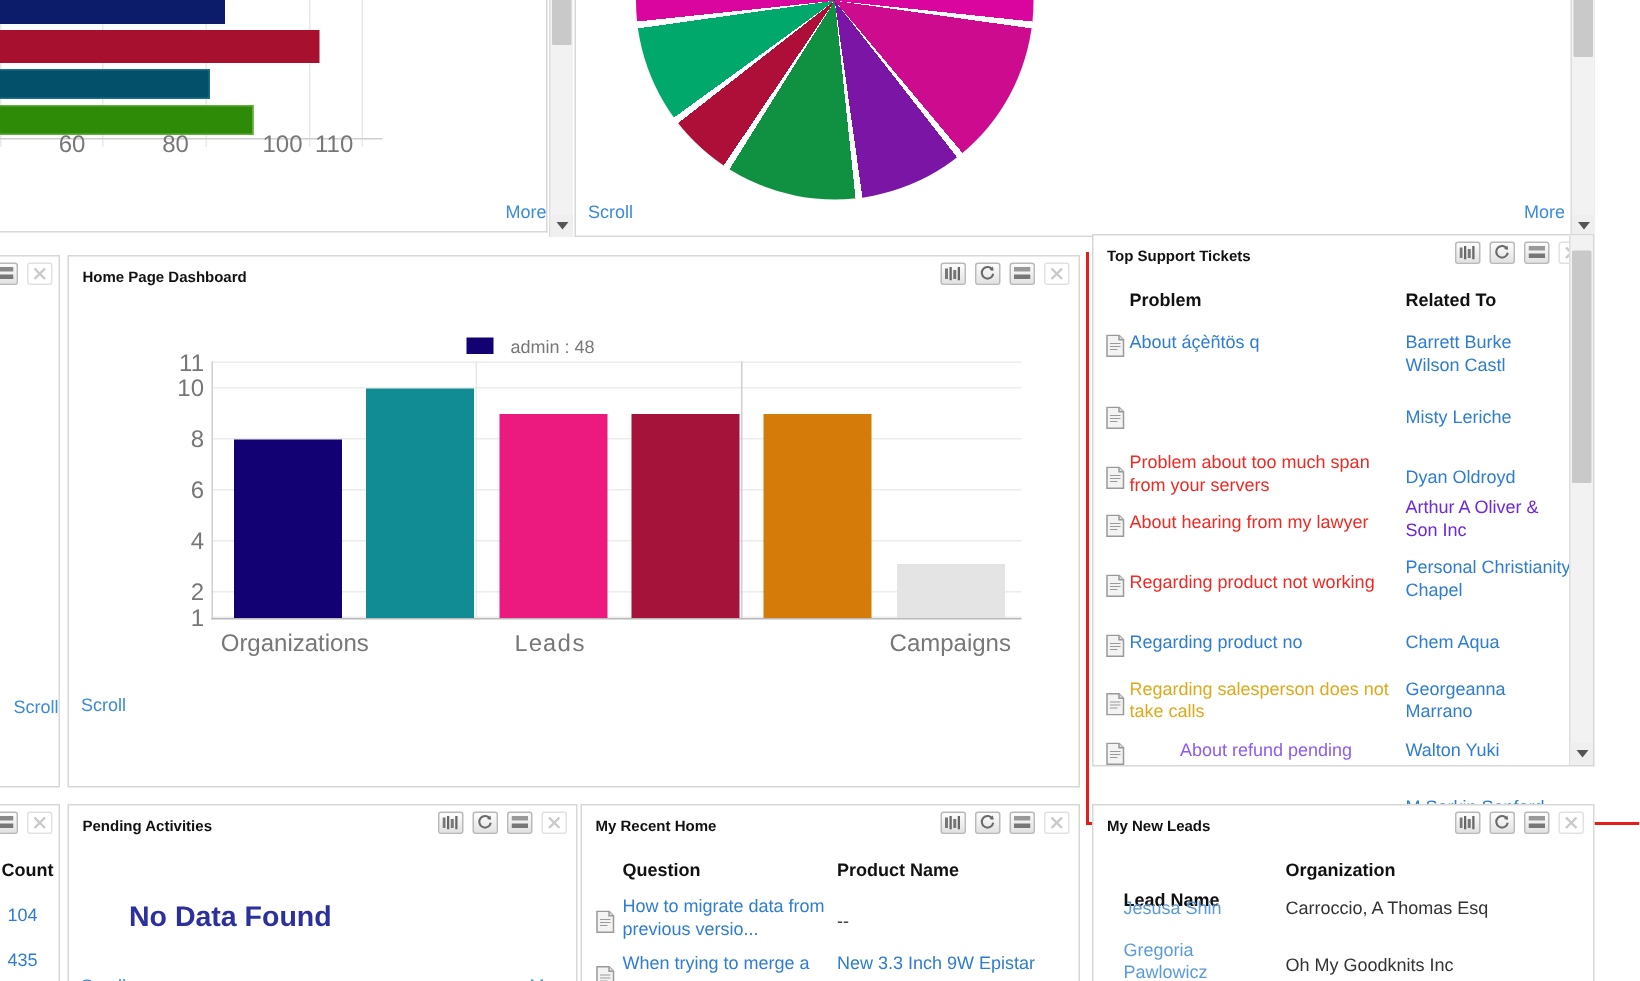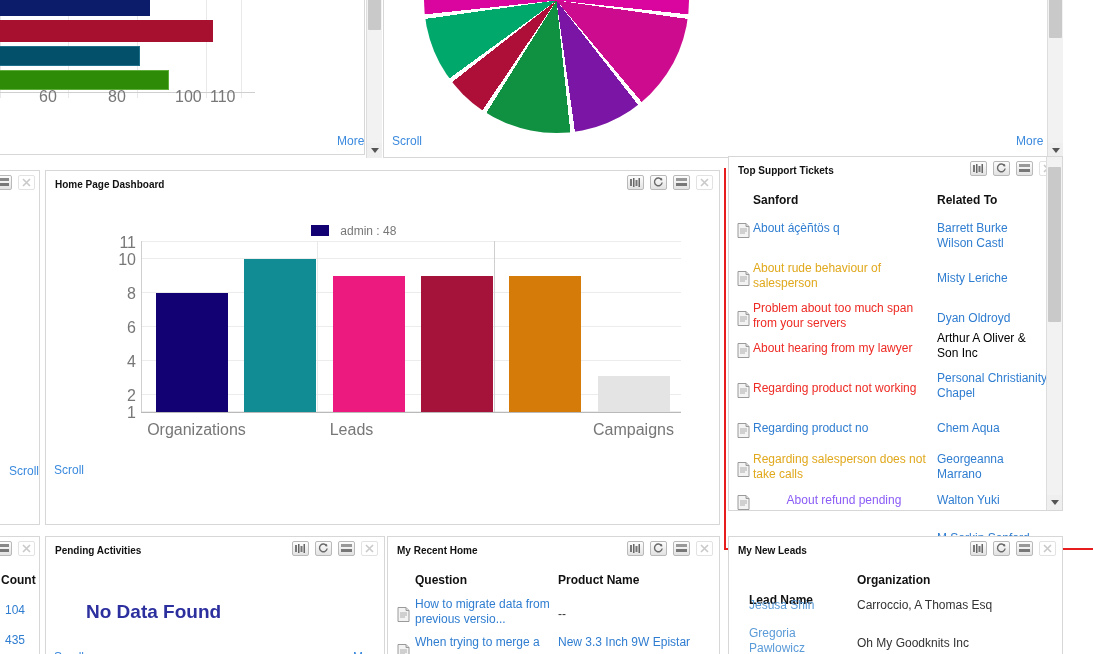--- a/index.html
+++ b/index.html
@@ -206,21 +206,21 @@
     <div class="ytick" style="left:68px;top:233px;">1</div>
 
     <div class="bar" style="left:110px;top:122px;width:72px;height:119px;background:#120172;"></div>
     <div class="bar" style="left:198px;top:88px;width:72px;height:153px;background:#128c94;"></div>
     <div class="bar" style="left:287px;top:105px;width:72px;height:136px;background:#ec1a7f;"></div>
     <div class="bar" style="left:375px;top:105px;width:72px;height:136px;background:#a5123a;"></div>
     <div class="bar" style="left:463px;top:105px;width:72px;height:136px;background:#d57b09;"></div>
     <div class="bar" style="left:552px;top:378px;top:not;width:72px;height:36px;background:#e4e4e4;bottom:auto;top:205px;"></div>
 
     <div class="xtick" style="left:98px;top:250px;width:105px;">Organizations</div>
-    <div class="xtick" style="left:257px;top:250px;width:97px;">Leads</div>
+    <div class="xtick" style="left:272px;top:250px;width:97px;font-family:Liberation Mono, monospace;">Leads</div>
     <div class="xtick" style="left:535px;top:250px;width:105px;">Campaigns</div>
   </div>
 
   <div class="foot-lnk" style="left:8px;top:292px;">Scroll</div>
 </div>
 
 <div class="widget" style="left:728px;top:156px;width:335px;height:355px;">
   <div class="w-head">
     <span class="w-title">Top Support Tickets</span>
     <div class="w-tools">
@@ -246,21 +246,21 @@
       </div>
       <div class="tool ghost">
         <svg width="9" height="9" viewBox="0 0 9 9">
             <path d="M1 1 L8 8 M8 1 L1 8" stroke="#c9c9c9" stroke-width="1.6" fill="none"></path>
           </svg>
       </div>
     </div>
   </div>
 
   <div class="abs" style="left:0;top:36px;width:333px;">
-    <span class="th abs" style="left:24px;top:0;">Sanford</span>
+    <span class="th abs" style="left:24px;top:0;">Problem</span>
     <span class="th abs" style="left:208px;top:0;">Related To</span>
   </div>
 
   <div class="abs" style="left:0;top:62px;width:316px;">
 
     <div class="abs" style="left:0;top:0;width:316px;height:40px;">
       <span class="docicon abs" style="left:8px;top:4px;">
         <svg width="13" height="15" viewBox="0 0 13 15">
             <path d="M1 0.5h8l3 3v11H1z" fill="#f3f3f3" stroke="#9a9a9a"></path>
             <path d="M9 0.5v3h3" fill="#dadada" stroke="#9a9a9a"></path>
@@ -272,21 +272,20 @@
     </div>
 
     <div class="abs" style="left:0;top:40px;width:316px;height:40px;">
       <span class="docicon abs" style="left:8px;top:12px;">
         <svg width="13" height="15" viewBox="0 0 13 15">
             <path d="M1 0.5h8l3 3v11H1z" fill="#f3f3f3" stroke="#9a9a9a"></path>
             <path d="M9 0.5v3h3" fill="#dadada" stroke="#9a9a9a"></path>
             <path d="M3 6h7M3 8h7M3 10h5" stroke="#9a9a9a" stroke-width=".8"></path>
           </svg>
       </span>
-      <span class="cell abs" style="left:24px;top:2px;width:175px;color:#e0a81c;">About rude behaviour of salesperson</span>
       <span class="cell abs" style="left:208px;top:12px;width:108px;color:#2f7dd1;">Misty Leriche</span>
     </div>
 
     <div class="abs" style="left:0;top:80px;width:316px;height:40px;">
       <span class="docicon abs" style="left:8px;top:12px;">
         <svg width="13" height="15" viewBox="0 0 13 15">
             <path d="M1 0.5h8l3 3v11H1z" fill="#f3f3f3" stroke="#9a9a9a"></path>
             <path d="M9 0.5v3h3" fill="#dadada" stroke="#9a9a9a"></path>
             <path d="M3 6h7M3 8h7M3 10h5" stroke="#9a9a9a" stroke-width=".8"></path>
           </svg>
@@ -297,21 +296,21 @@
 
     <div class="abs" style="left:0;top:120px;width:316px;height:40px;">
       <span class="docicon abs" style="left:8px;top:4px;">
         <svg width="13" height="15" viewBox="0 0 13 15">
             <path d="M1 0.5h8l3 3v11H1z" fill="#f3f3f3" stroke="#9a9a9a"></path>
             <path d="M9 0.5v3h3" fill="#dadada" stroke="#9a9a9a"></path>
             <path d="M3 6h7M3 8h7M3 10h5" stroke="#9a9a9a" stroke-width=".8"></path>
           </svg>
       </span>
       <span class="cell abs" style="left:24px;top:2px;width:182px;color:#ee2a24;">About hearing from my lawyer</span>
-      <span class="cell abs" style="left:208px;top:-8px;width:108px;color:#000000;">Arthur A Oliver &amp; Son Inc</span>
+      <span class="cell abs" style="left:208px;top:-8px;width:108px;color:#6d28d9;">Arthur A Oliver &amp; Son Inc</span>
     </div>
 
     <div class="abs" style="left:0;top:160px;width:316px;height:40px;text-decoration:underline;">
       <span class="docicon abs" style="left:8px;top:4px;">
         <svg width="13" height="15" viewBox="0 0 13 15">
             <path d="M1 0.5h8l3 3v11H1z" fill="#f3f3f3" stroke="#9a9a9a"></path>
             <path d="M9 0.5v3h3" fill="#dadada" stroke="#9a9a9a"></path>
             <path d="M3 6h7M3 8h7M3 10h5" stroke="#9a9a9a" stroke-width=".8"></path>
           </svg>
       </span>

